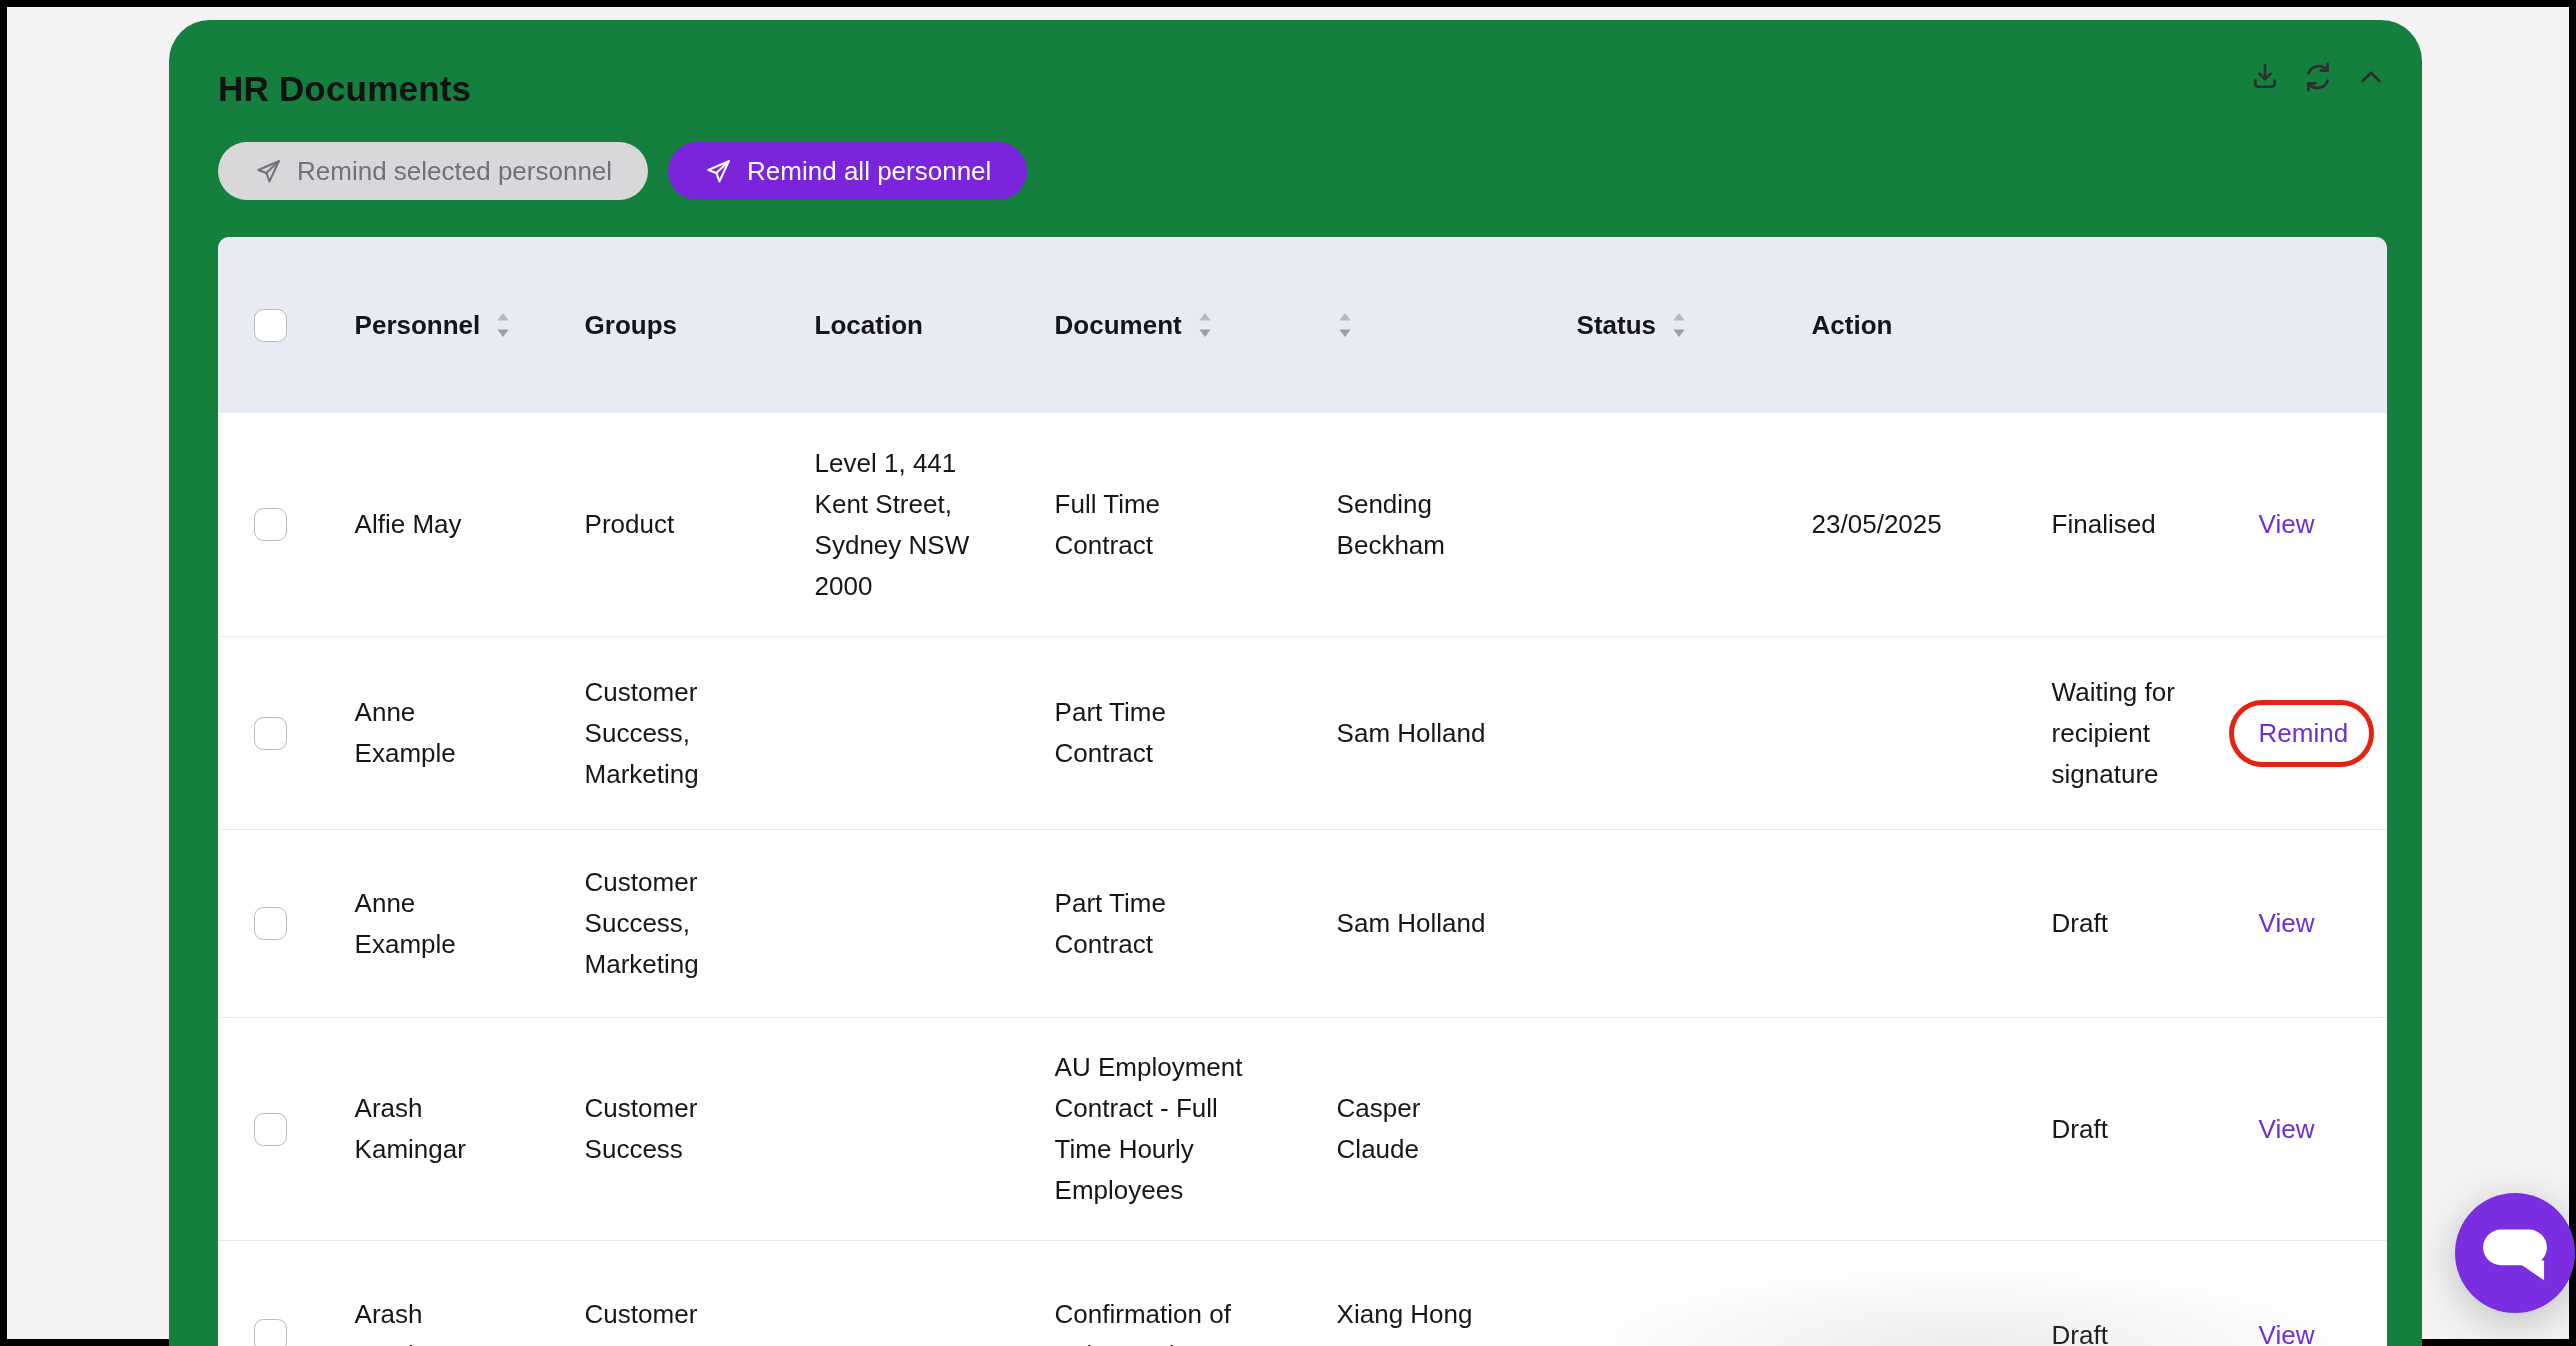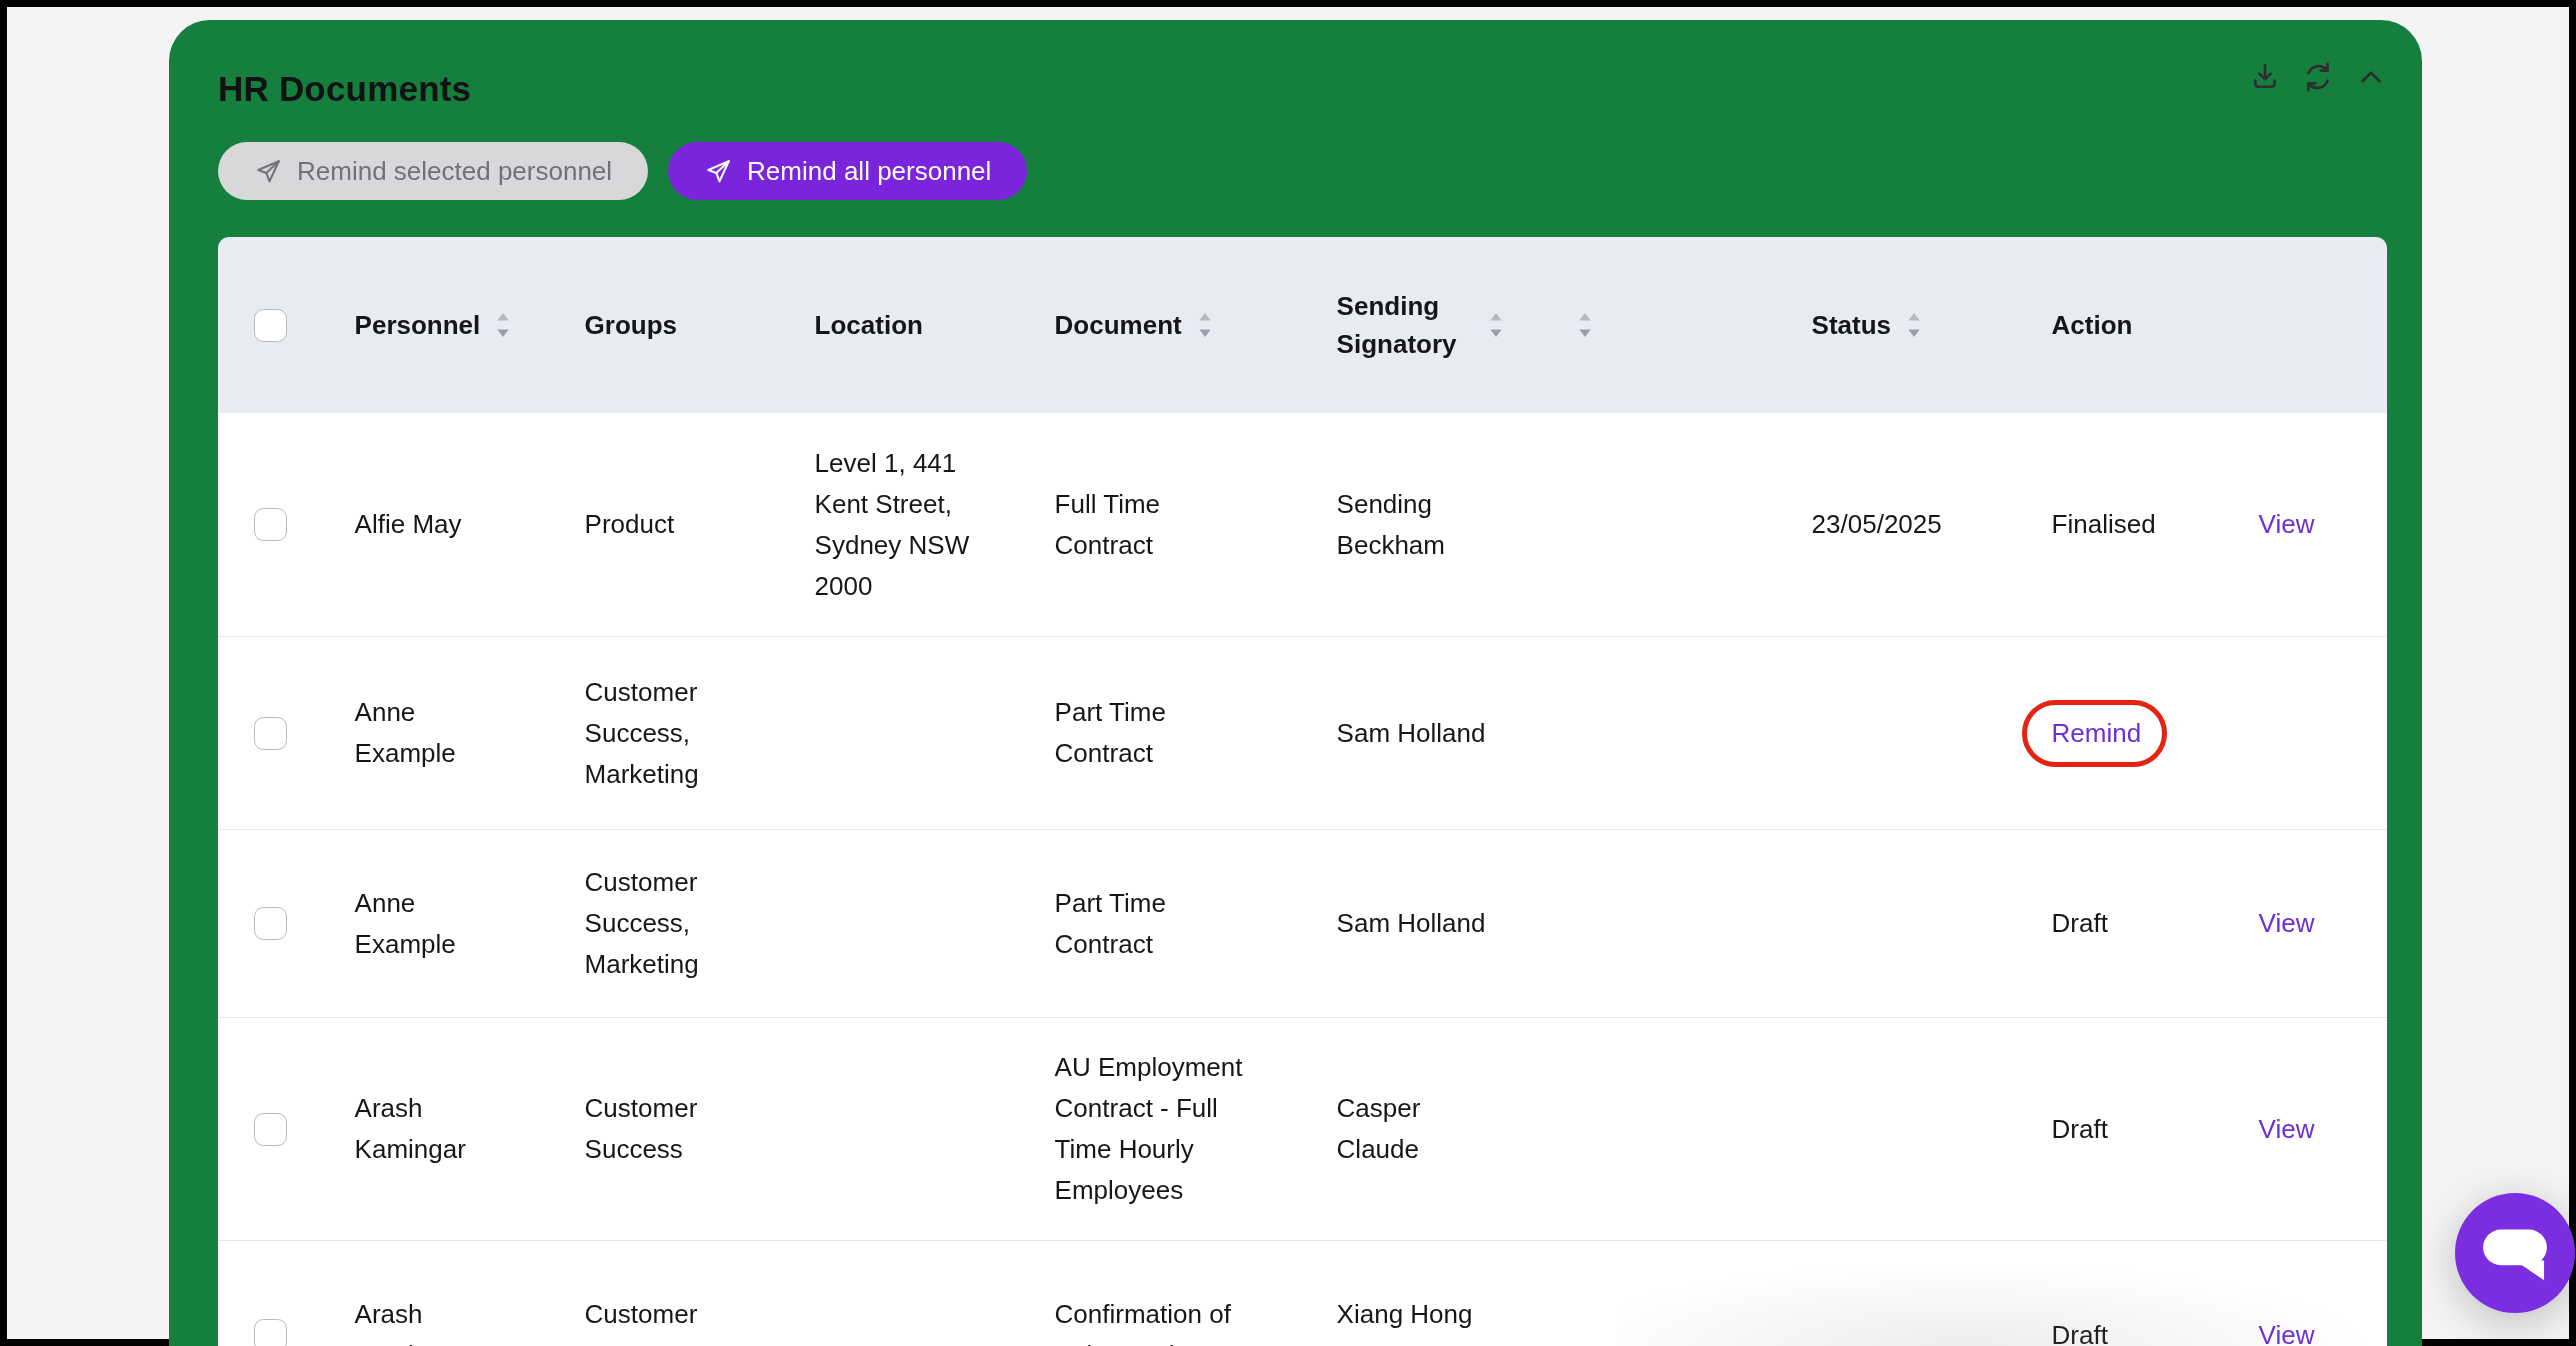--- a/index.html
+++ b/index.html
@@ -158,29 +158,20 @@
           </div>
           <div class="hcell col-document">
             <span class="hlabel">Document</span>
   <span class="sort">
     <svg viewBox="0 0 16 28">
                 <path d="M8 2 13.6 9.6 2.4 9.6 Z" fill="#b5b9c3"></path>
                 <path d="M8 26 13.6 18.4 2.4 18.4 Z" fill="#9aa0ab"></path>
               </svg>
   </span>
 </div>
-          <div class="hcell col-sending_signatory">
-            <span class="hlabel">Sending Signatory</span>
-  <span class="sort">
-    <svg viewBox="0 0 16 28">
-                <path d="M8 2 13.6 9.6 2.4 9.6 Z" fill="#b5b9c3"></path>
-                <path d="M8 26 13.6 18.4 2.4 18.4 Z" fill="#9aa0ab"></path>
-              </svg>
-  </span>
-</div>
           <div class="hcell col-recipient_signed_date">
   <span class="sort">
     <svg viewBox="0 0 16 28">
                 <path d="M8 2 13.6 9.6 2.4 9.6 Z" fill="#b5b9c3"></path>
                 <path d="M8 26 13.6 18.4 2.4 18.4 Z" fill="#9aa0ab"></path>
               </svg>
   </span>
 </div>
           <div class="hcell col-status">
             <span class="hlabel">Status</span>
@@ -250,20 +241,23 @@
             </div>
     <div class="cell col-sending_signatory">
               <span class="inner">Sam Holland</span>
             </div>
     <div class="cell col-signatory_signed_date">
               <span class="inner"></span>
             </div>
     <div class="cell col-recipient_signed_date">
               <span class="inner"></span>
             </div>
+    <div class="cell col-status">
+              <span class="inner">Waiting for recipient signature</span>
+            </div>
     <div class="cell col-action">
       <span class="action-wrap annotated">
         <a class="action-link" href="#">Remind</a>
       </span>
     </div>
   </div>
 
   <div class="trow">
     <div class="ccell">
       <span class="checkbox"></span>

